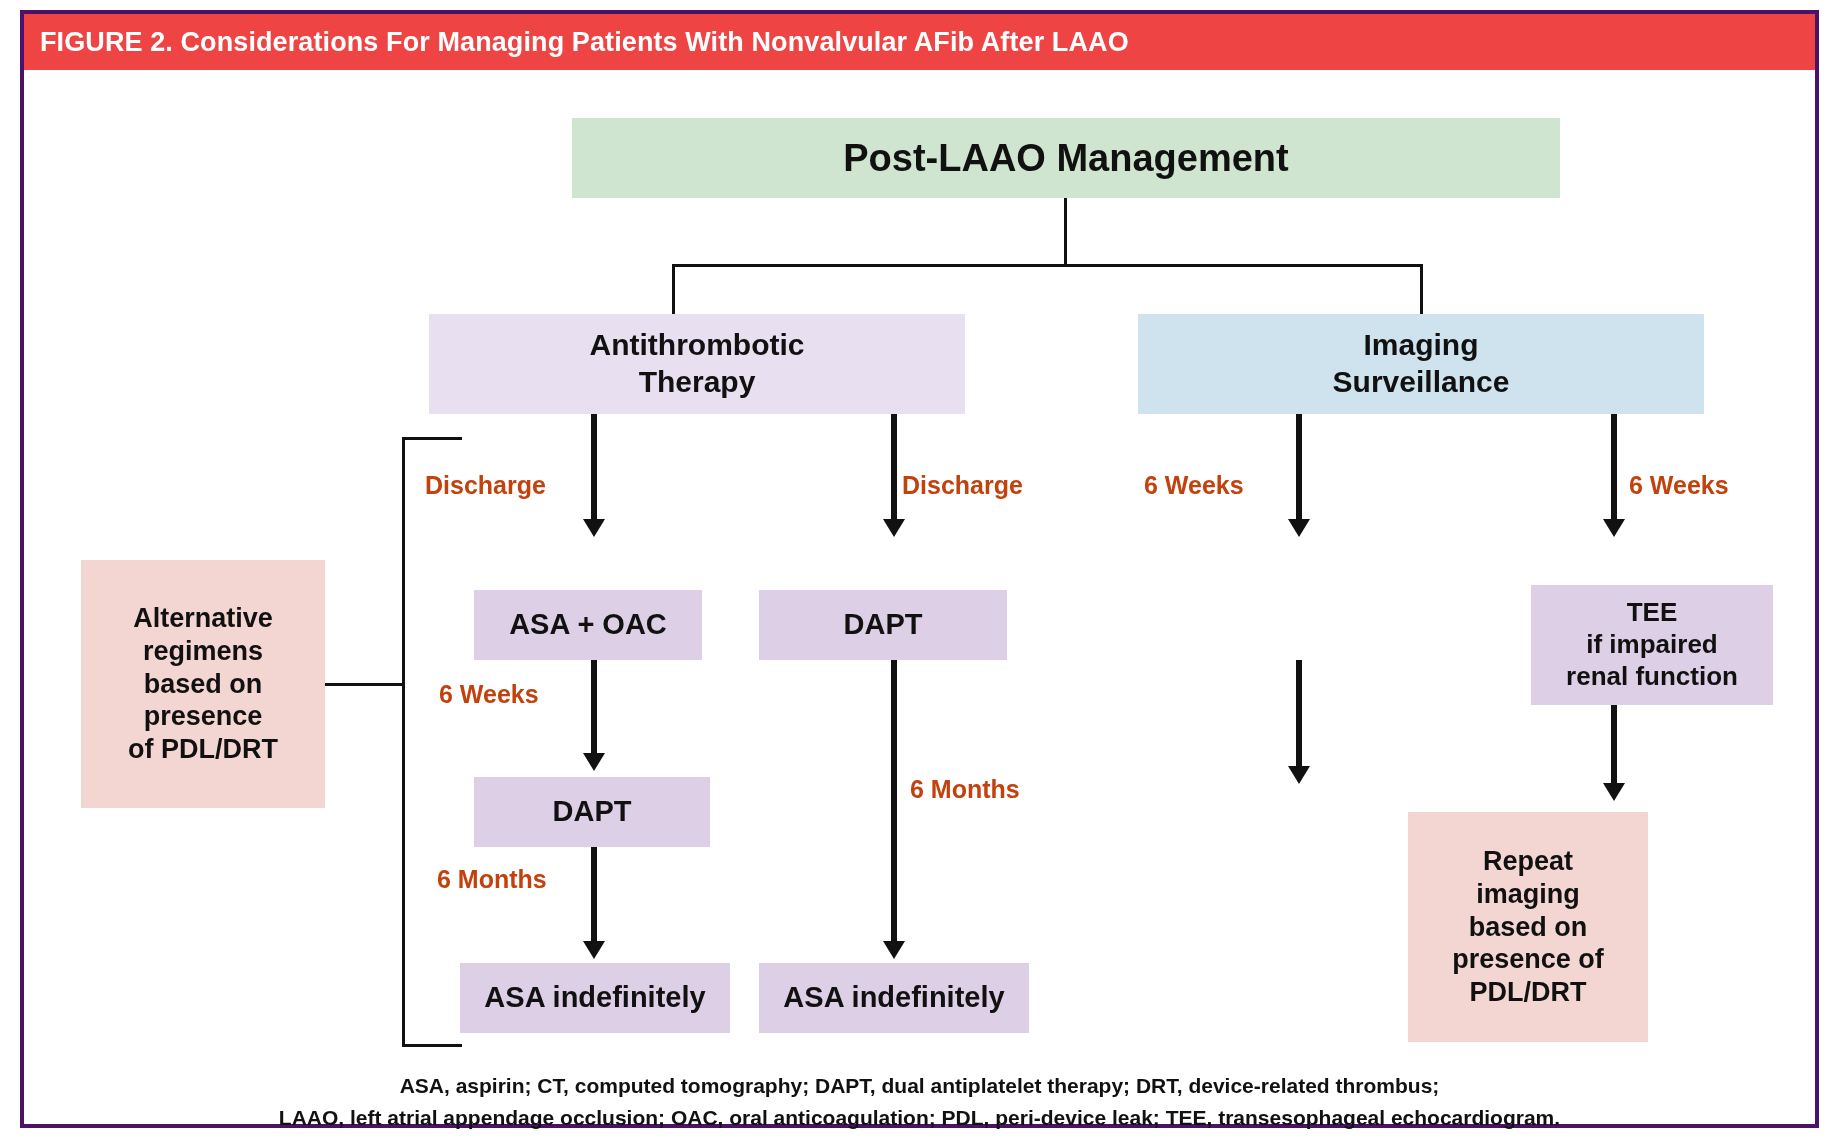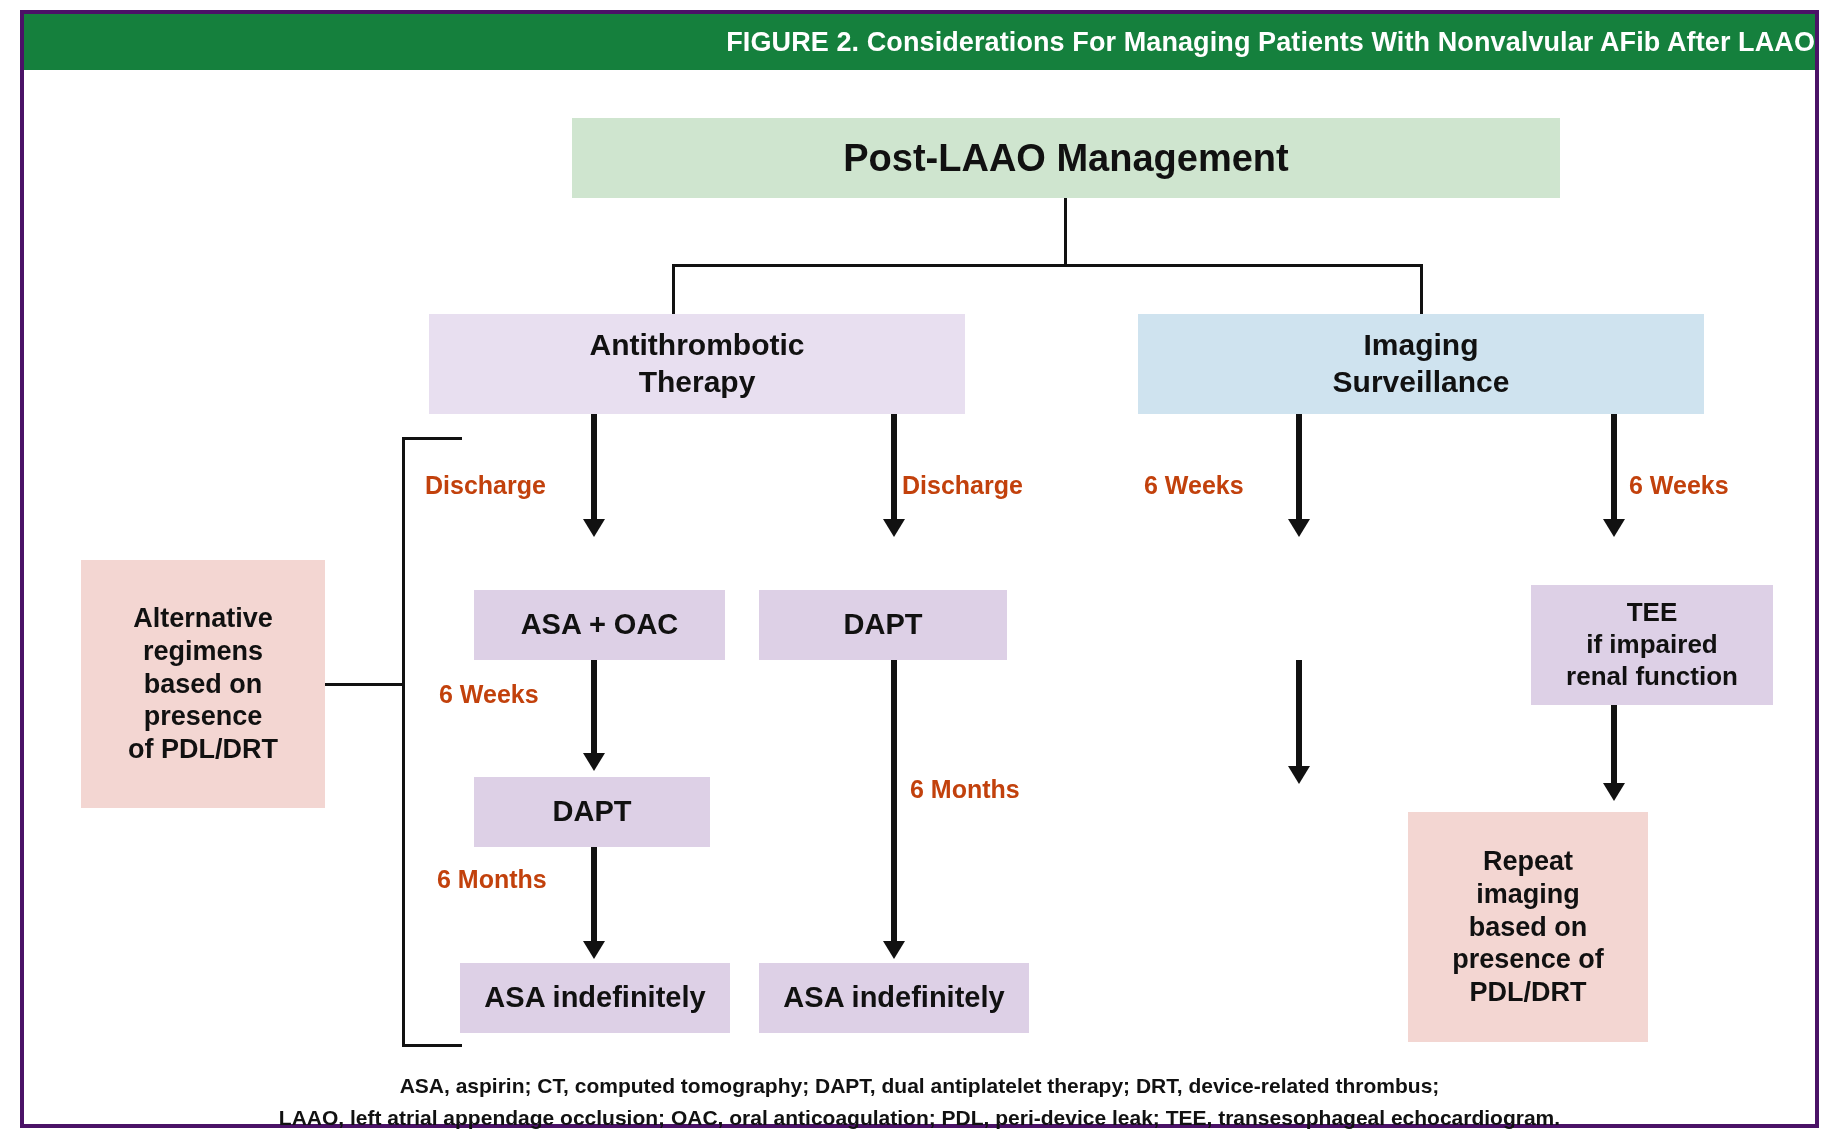--- a/index.html
+++ b/index.html
@@ -28,27 +28,26 @@
     box-sizing: border-box;
     border: 4px solid #4b1267;
     background: #ffffff;
   }
   .title-bar {
     position: absolute;
     left: 24px;
     top: 14px;
     width: 1791px;
     height: 56px;
-    background: #15803d;
+    background: #ef4444;
     color: #ffffff;
     display: flex;
     align-items: center;
     box-sizing: border-box;
     padding-left: 16px;
-    justify-content: flex-end;
   }
   .title-bar span {
     font-size: 27px;
     font-weight: bold;
     letter-spacing: 0.1px;
     white-space: nowrap;
   }
   .canvas {
     position: absolute;
     left: 24px;
@@ -145,21 +144,21 @@
 
     <div class="node blue" style="left:1114px; top:244px; width:566px; height:100px; font-size:30px; flex-direction:column;">
       <span>Imaging</span>
       <span>Surveillance</span>
     </div>
 
     <div class="edge-label" style="left:401px; top:401px;">Discharge</div>
     <div class="arrow-shaft" style="left:567px; top:344px; height:108px;"></div>
     <div class="arrow-head" style="left:559px; top:449px;"></div>
 
-    <div class="node lilac" style="left:450px; top:520px; width:251px; height:70px; font-size:29px;">
+    <div class="node lilac" style="left:450px; top:520px; width:228px; height:70px; font-size:29px;">
       <span>ASA + OAC</span>
     </div>
 
     <div class="edge-label" style="left:415px; top:610px;">6 Weeks</div>
     <div class="arrow-shaft" style="left:567px; top:590px; height:97px;"></div>
     <div class="arrow-head" style="left:559px; top:683px;"></div>
 
     <div class="node lilac" style="left:450px; top:707px; width:236px; height:70px; font-size:29px;">
       <span>DAPT</span>
     </div>

